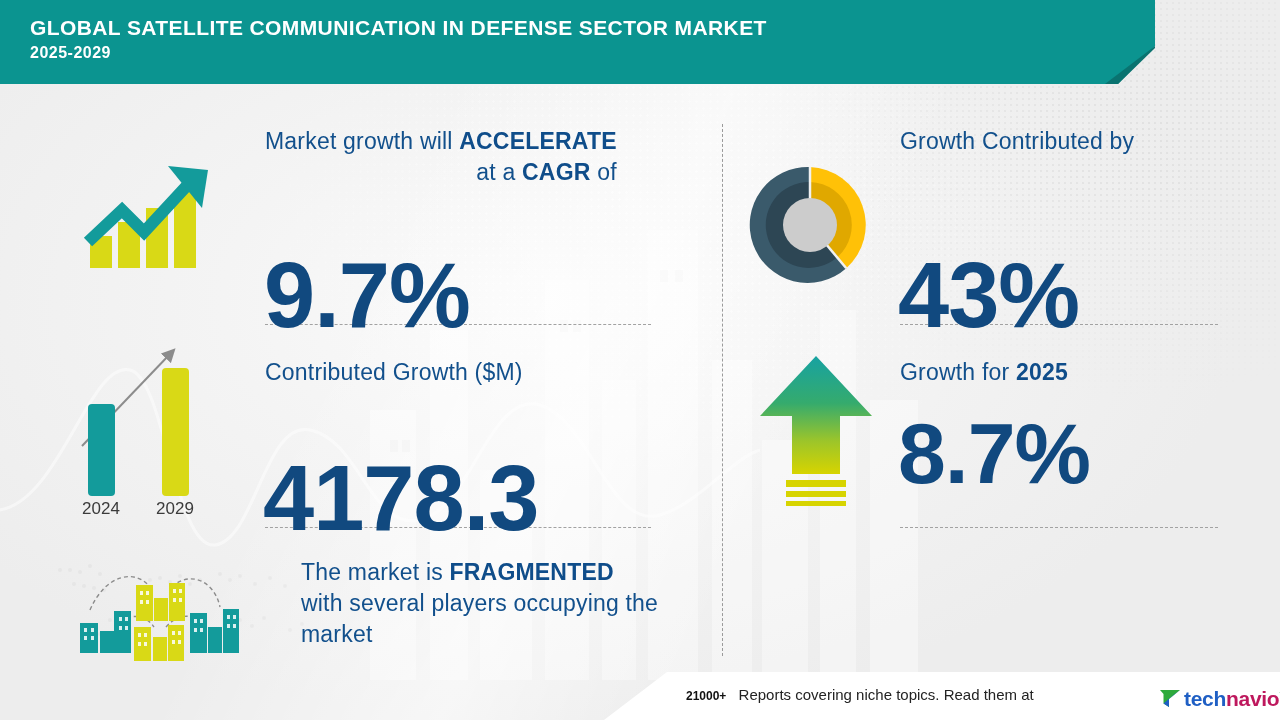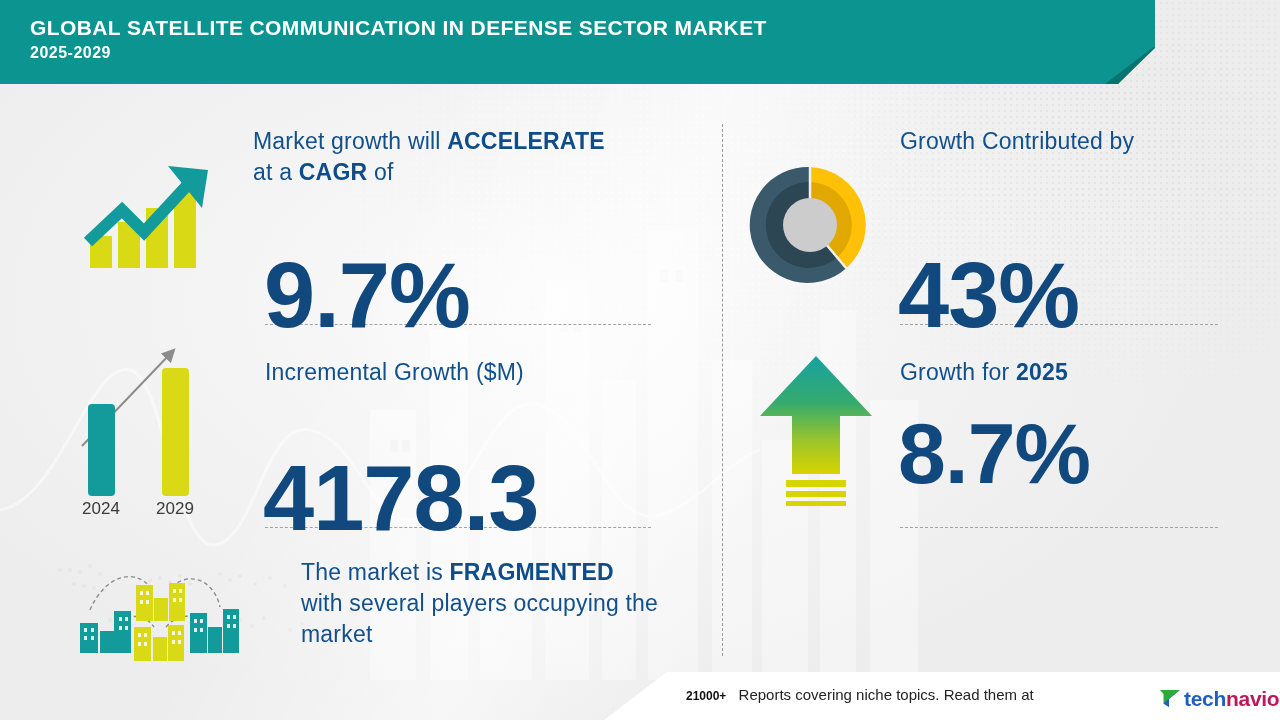--- a/index.html
+++ b/index.html
@@ -217,21 +217,21 @@
     <g fill="#d9d916">
       <rect x="22" y="88" width="22" height="32"></rect>
       <rect x="50" y="74" width="22" height="46"></rect>
       <rect x="78" y="60" width="22" height="60"></rect>
       <rect x="106" y="44" width="22" height="76"></rect>
     </g>
     <path d="M20 94 L54 62 L76 84 L126 30" fill="none" stroke="#139b9b" stroke-width="12" stroke-linejoin="miter" stroke-linecap="butt"></path>
     <path d="M100 18 L140 22 L134 60 Z" fill="#139b9b"></path>
   </svg>
 
-  <div class="stat" style="left:253px;top:126px;">
+  <div class="stat" style="left:265px;top:126px;text-align:right;">
     <div class="stat-line">
       <span>Market growth will </span><b>ACCELERATE</b>
     </div>
     <div class="stat-line">
       <span>at a </span><b>CAGR</b><span> of</span>
     </div>
   </div>
   <div class="stat-big size-huge" style="position:absolute;left:264px;top:205px;">9.7%</div>
 
   <svg style="position:absolute;left:70px;top:334px;width:160px;height:185px" viewBox="0 0 160 185">
@@ -240,21 +240,21 @@
         <path d="M0,0 L7,3.5 L0,7 z" fill="#8c8c8c"></path>
       </marker>
     </defs>
     <line x1="12" y1="112" x2="100" y2="20" stroke="#8c8c8c" stroke-width="2" marker-end="url(#arrowGray)"></line>
     <rect x="18" y="70" width="27" height="92" rx="4" fill="#139b9b"></rect>
     <rect x="92" y="34" width="27" height="128" rx="4" fill="#d9d916"></rect>
     <text x="31" y="180" text-anchor="middle" font-family="Liberation Sans, sans-serif" font-size="17" fill="#3b3b3b">2024</text>
     <text x="105" y="180" text-anchor="middle" font-family="Liberation Sans, sans-serif" font-size="17" fill="#3b3b3b">2029</text>
   </svg>
 
-  <div class="stat-line" style="position:absolute;left:265px;top:357px;">Incremental Growth ($M)</div>
+  <div class="stat-line" style="position:absolute;left:265px;top:357px;">Contributed Growth ($M)</div>
   <div class="stat-big size-huge" style="position:absolute;left:263px;top:408px;">4178.3</div>
 
   <svg style="position:absolute;left:68px;top:565px;width:175px;height:100px" viewBox="0 0 175 100">
     <g stroke="#8c8c8c" stroke-width="1.4" fill="none" stroke-dasharray="4 3">
       <path d="M22 45 C38 8 68 4 82 22"></path>
       <path d="M104 22 C120 6 146 14 152 42"></path>
       <path d="M48 62 C62 46 78 50 86 62"></path>
       <path d="M98 62 C110 48 126 48 136 60"></path>
     </g>
     <g fill="#139b9b">

